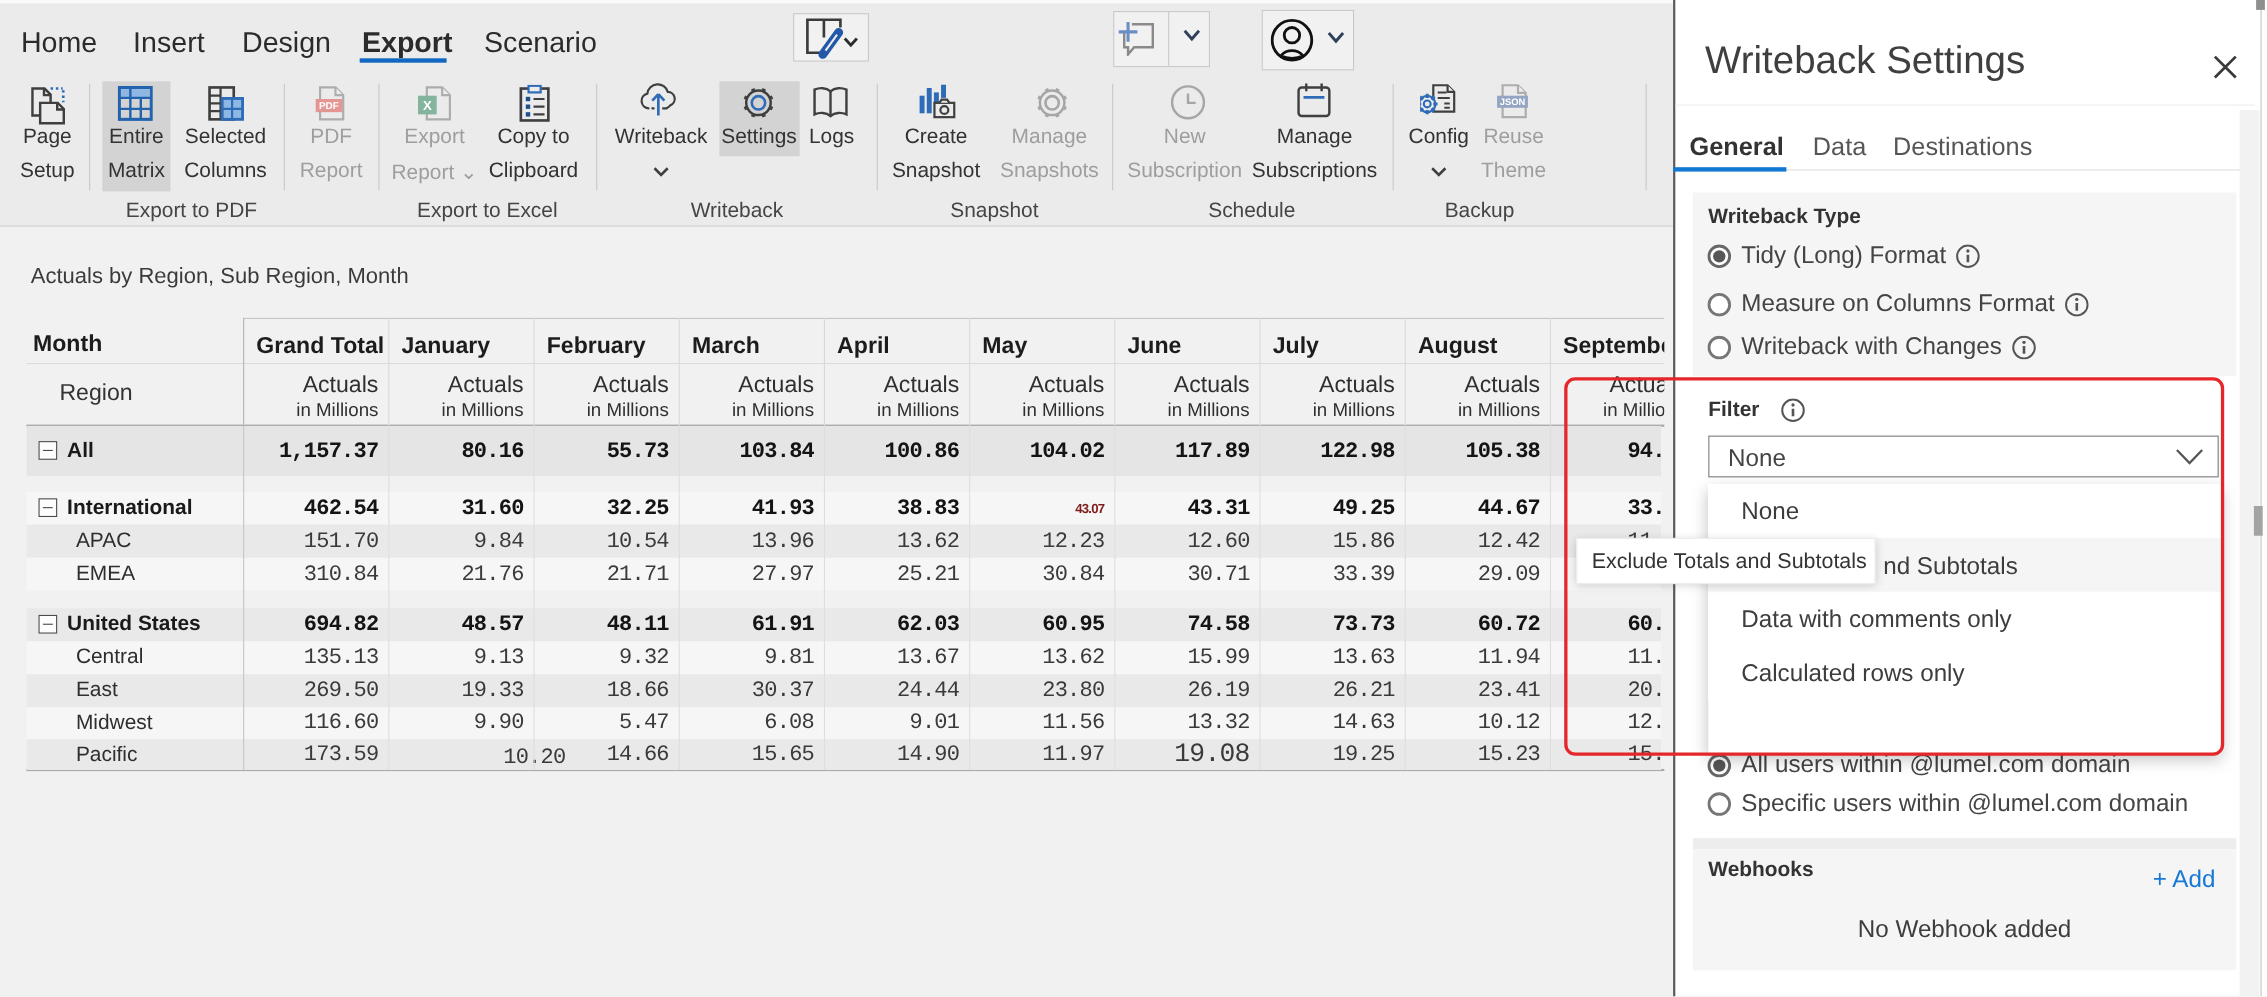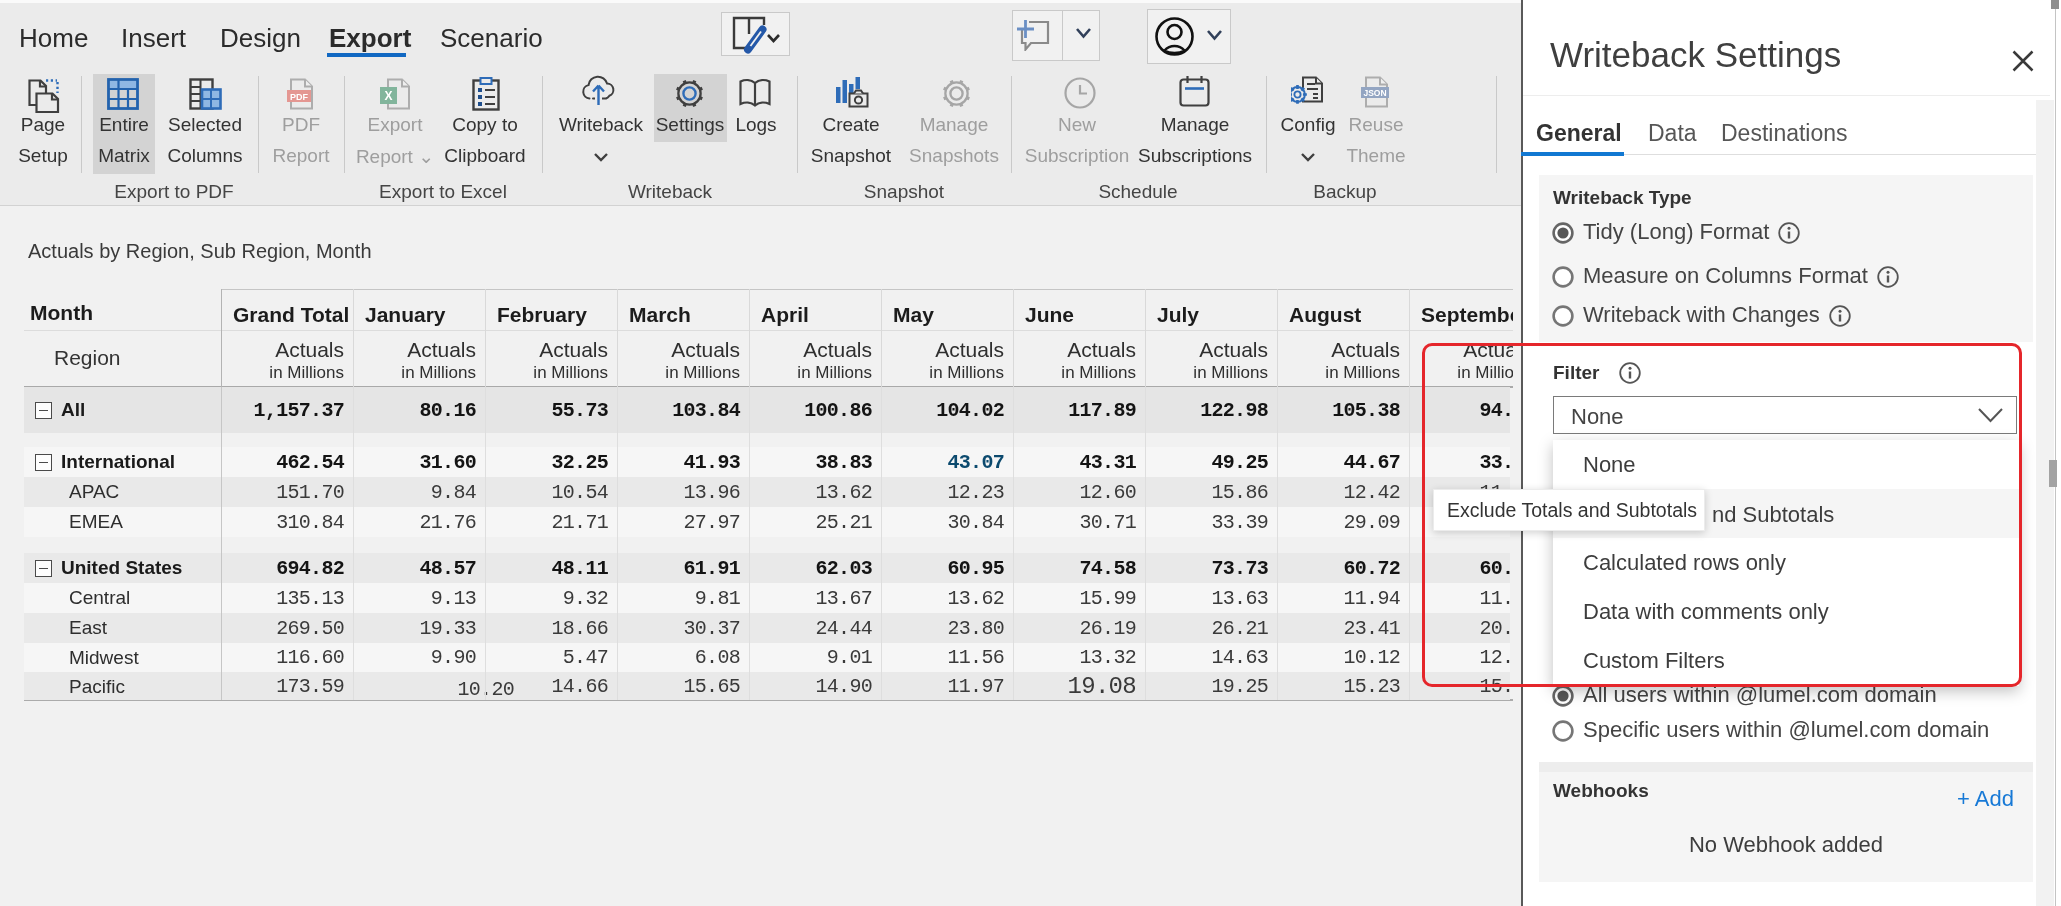--- a/index.html
+++ b/index.html
@@ -299,21 +299,21 @@
     <div style="position:absolute;right:902px;top:60px;height:30px;display:flex;align-items:center">
       <span style="font-family:'Liberation Mono',monospace;font-size:20px;letter-spacing:-0.7px;font-weight:bold;color:#141414">32.25</span>
     </div>
     <div style="position:absolute;right:770px;top:60px;height:30px;display:flex;align-items:center">
       <span style="font-family:'Liberation Mono',monospace;font-size:20px;letter-spacing:-0.7px;font-weight:bold;color:#141414">41.93</span>
     </div>
     <div style="position:absolute;right:638px;top:60px;height:30px;display:flex;align-items:center">
       <span style="font-family:'Liberation Mono',monospace;font-size:20px;letter-spacing:-0.7px;font-weight:bold;color:#141414">38.83</span>
     </div>
     <div style="position:absolute;right:506px;top:60px;height:30px;display:flex;align-items:center">
-      <span style="font-family:Liberation Mono, monospace;font-size:20px;letter-spacing:-0.7px;font-weight:bold;color:#0c4a6e">43.07</span>
+      <span style="font-family:Liberation Sans, sans-serif;font-size:12px;letter-spacing:-0.7px;font-weight:bold;color:#7f1d1d">43.07</span>
     </div>
     <div style="position:absolute;right:374px;top:60px;height:30px;display:flex;align-items:center">
       <span style="font-family:'Liberation Mono',monospace;font-size:20px;letter-spacing:-0.7px;font-weight:bold;color:#141414">43.31</span>
     </div>
     <div style="position:absolute;right:242px;top:60px;height:30px;display:flex;align-items:center">
       <span style="font-family:'Liberation Mono',monospace;font-size:20px;letter-spacing:-0.7px;font-weight:bold;color:#141414">49.25</span>
     </div>
     <div style="position:absolute;right:110px;top:60px;height:30px;display:flex;align-items:center">
       <span style="font-family:'Liberation Mono',monospace;font-size:20px;letter-spacing:-0.7px;font-weight:bold;color:#141414">44.67</span>
     </div>
@@ -649,27 +649,24 @@
 <div class="abs " style="right:47px;top:786px;font-size:22px;color:#1779d6;white-space:nowrap">+ Add</div>
 <div class="abs " style="left:1539px;top:832px;width:494px;text-align:center;font-size:22px;color:#3d3d3d">No Webhook added</div>
 <div class="abs" style="left:1553px;top:440px;width:466px;height:246px;background:#fff;box-shadow:0 5px 14px rgba(0,0,0,0.25);z-index:50">
     <div style="height:49.2px;background:#fff;display:flex;align-items:center;padding-left:30px">
       <span style="font-size:22px;color:#3d3d3d;white-space:nowrap">None</span>
     </div>
     <div style="height:49.2px;background:#f5f5f5;display:flex;align-items:center;padding-left:30px">
       <span style="font-size:22px;color:#3d3d3d;white-space:nowrap"></span>
     </div>
     <div style="height:49.2px;background:#fff;display:flex;align-items:center;padding-left:30px">
+      <span style="font-size:22px;color:#3d3d3d;white-space:nowrap">Data with comments only</span>
+    </div>
+    <div style="height:49.2px;background:#fff;display:flex;align-items:center;padding-left:30px">
       <span style="font-size:22px;color:#3d3d3d;white-space:nowrap">Calculated rows only</span>
-    </div>
-    <div style="height:49.2px;background:#fff;display:flex;align-items:center;padding-left:30px">
-      <span style="font-size:22px;color:#3d3d3d;white-space:nowrap">Data with comments only</span>
-    </div>
-    <div style="height:49.2px;background:#fff;display:flex;align-items:center;padding-left:30px">
-      <span style="font-size:22px;color:#3d3d3d;white-space:nowrap">Custom Filters</span>
     </div>
   </div>
 <div class="abs " style="left:1712px;top:502px;z-index:51;font-size:22px;color:#3d3d3d;white-space:nowrap">nd Subtotals</div>
 <div class="abs " style="left:1433px;top:489px;width:272px;height:42px;background:#fff;box-shadow:0 2px 8px rgba(0,0,0,0.18);border:1px solid #ececec;z-index:60;display:flex;align-items:center;padding-left:13px">
     <span style="font-size:19.5px;color:#333;white-space:nowrap">Exclude Totals and Subtotals</span>
   </div>
 <div class="abs " style="left:1422px;top:343px;width:600px;height:344px;border:3px solid #e5262b;border-radius:10px;z-index:70"></div>
 <div class="abs " style="left:2036px;top:100px;width:18px;height:806px;background:#f2f2f2;z-index:40"></div>
 <div class="abs " style="left:2055px;top:0;width:1px;height:906px;background:#c4c4c4;z-index:80"></div>
 <div class="abs " style="left:2051px;top:0;width:8px;height:9px;background:#8f8f8f;z-index:81"></div>

